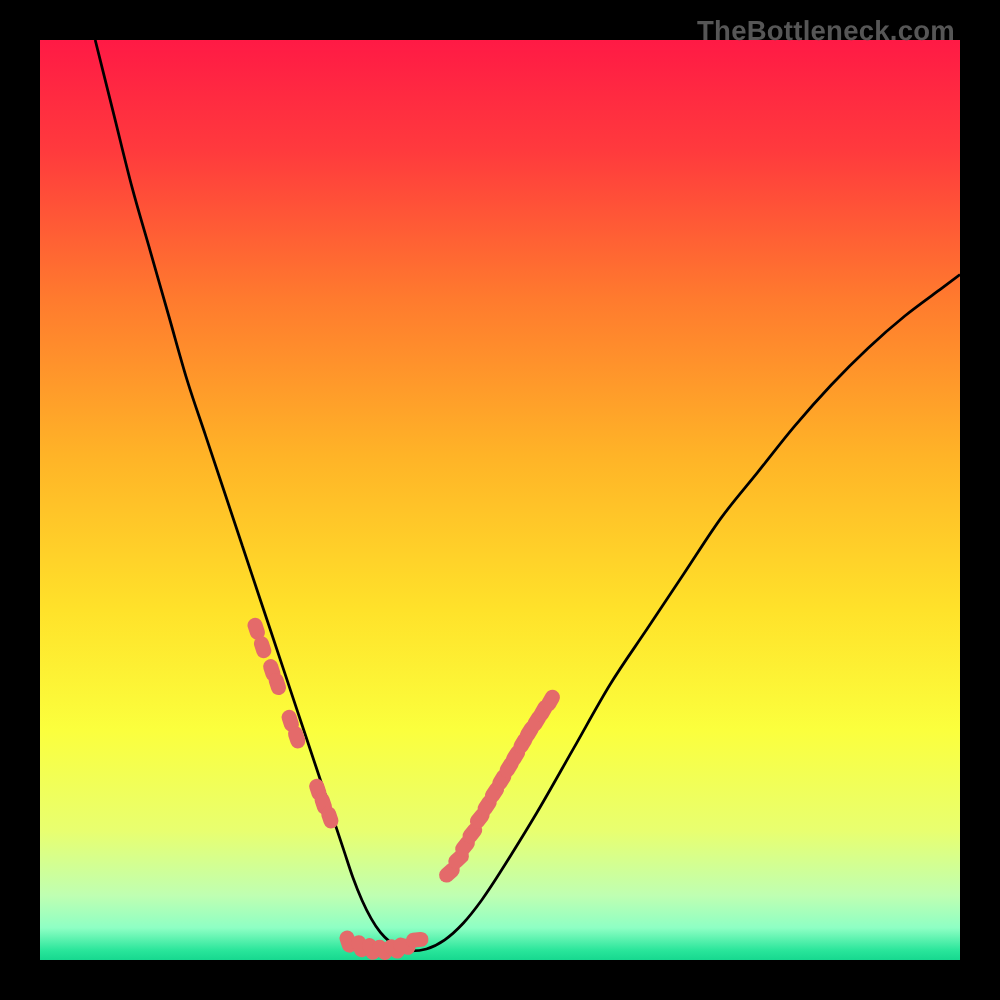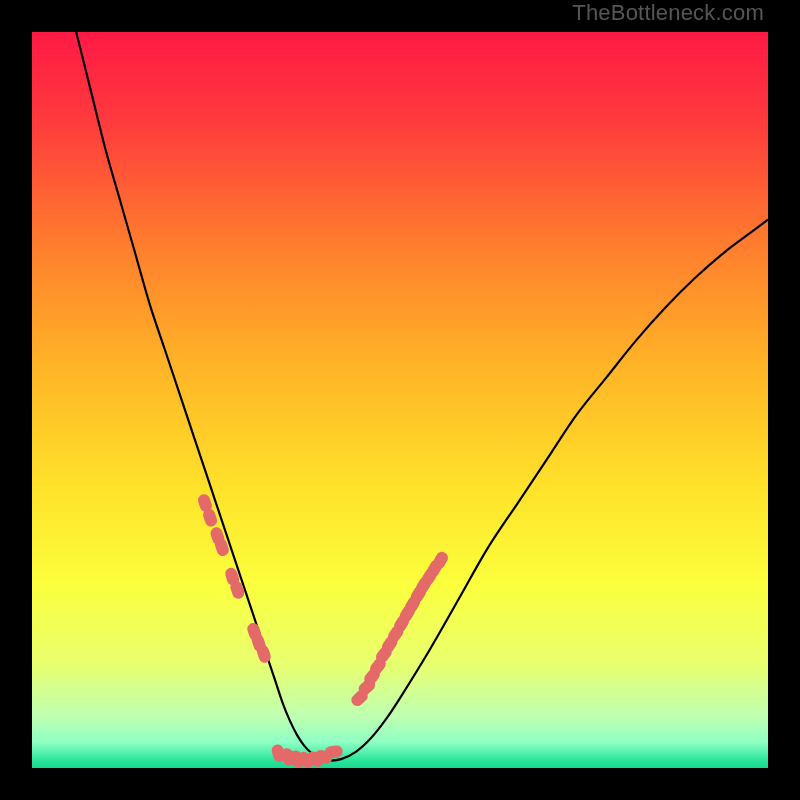--- a/index.html
+++ b/index.html
@@ -20,25 +20,25 @@
   }
   .plot-area {
     position: absolute;
     left: 0;
     top: 0;
     width: 736px;
     height: 736px;
   }
   .watermark {
     position: absolute;
-    top: 0;
+    top: 12px;
     right: 36px;
     font-family: Arial, Helvetica, sans-serif;
     font-size: 22px;
-    font-weight: 400;
+    font-weight: 700;
     color: #565656;
     letter-spacing: 0.2px;
   }
 </style>
 </head>
 <body>
 
 <div class="frame">
   <svg id="svg-plot" class="plot-area" viewBox="0 0 736 736" preserveAspectRatio="none">
     <defs>

